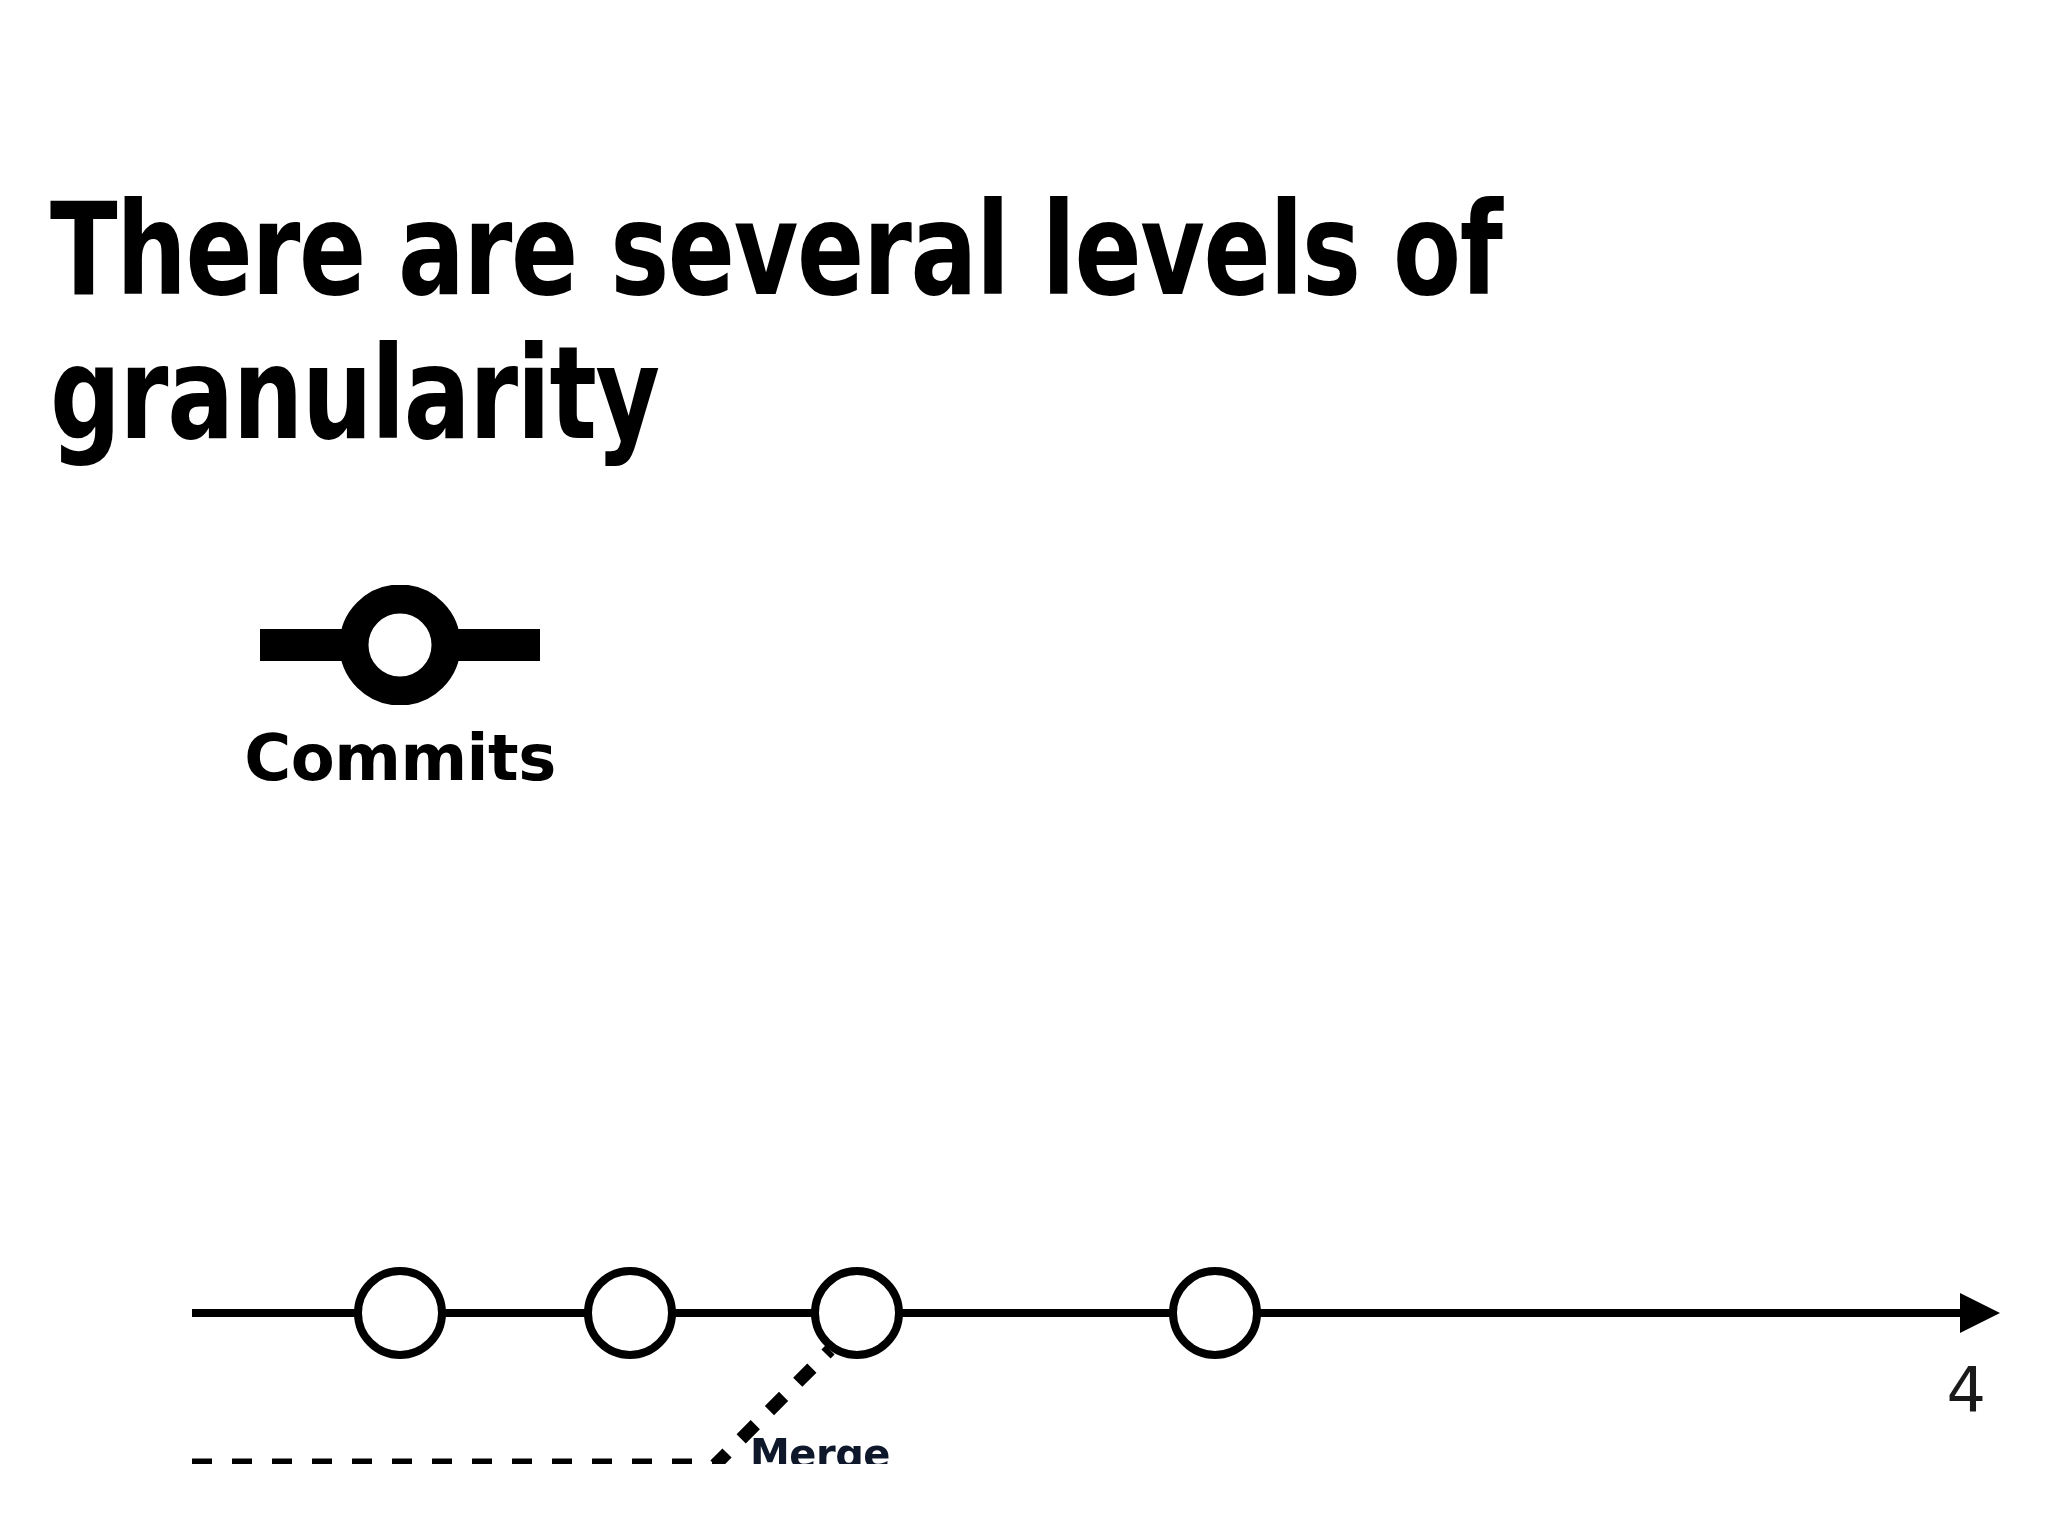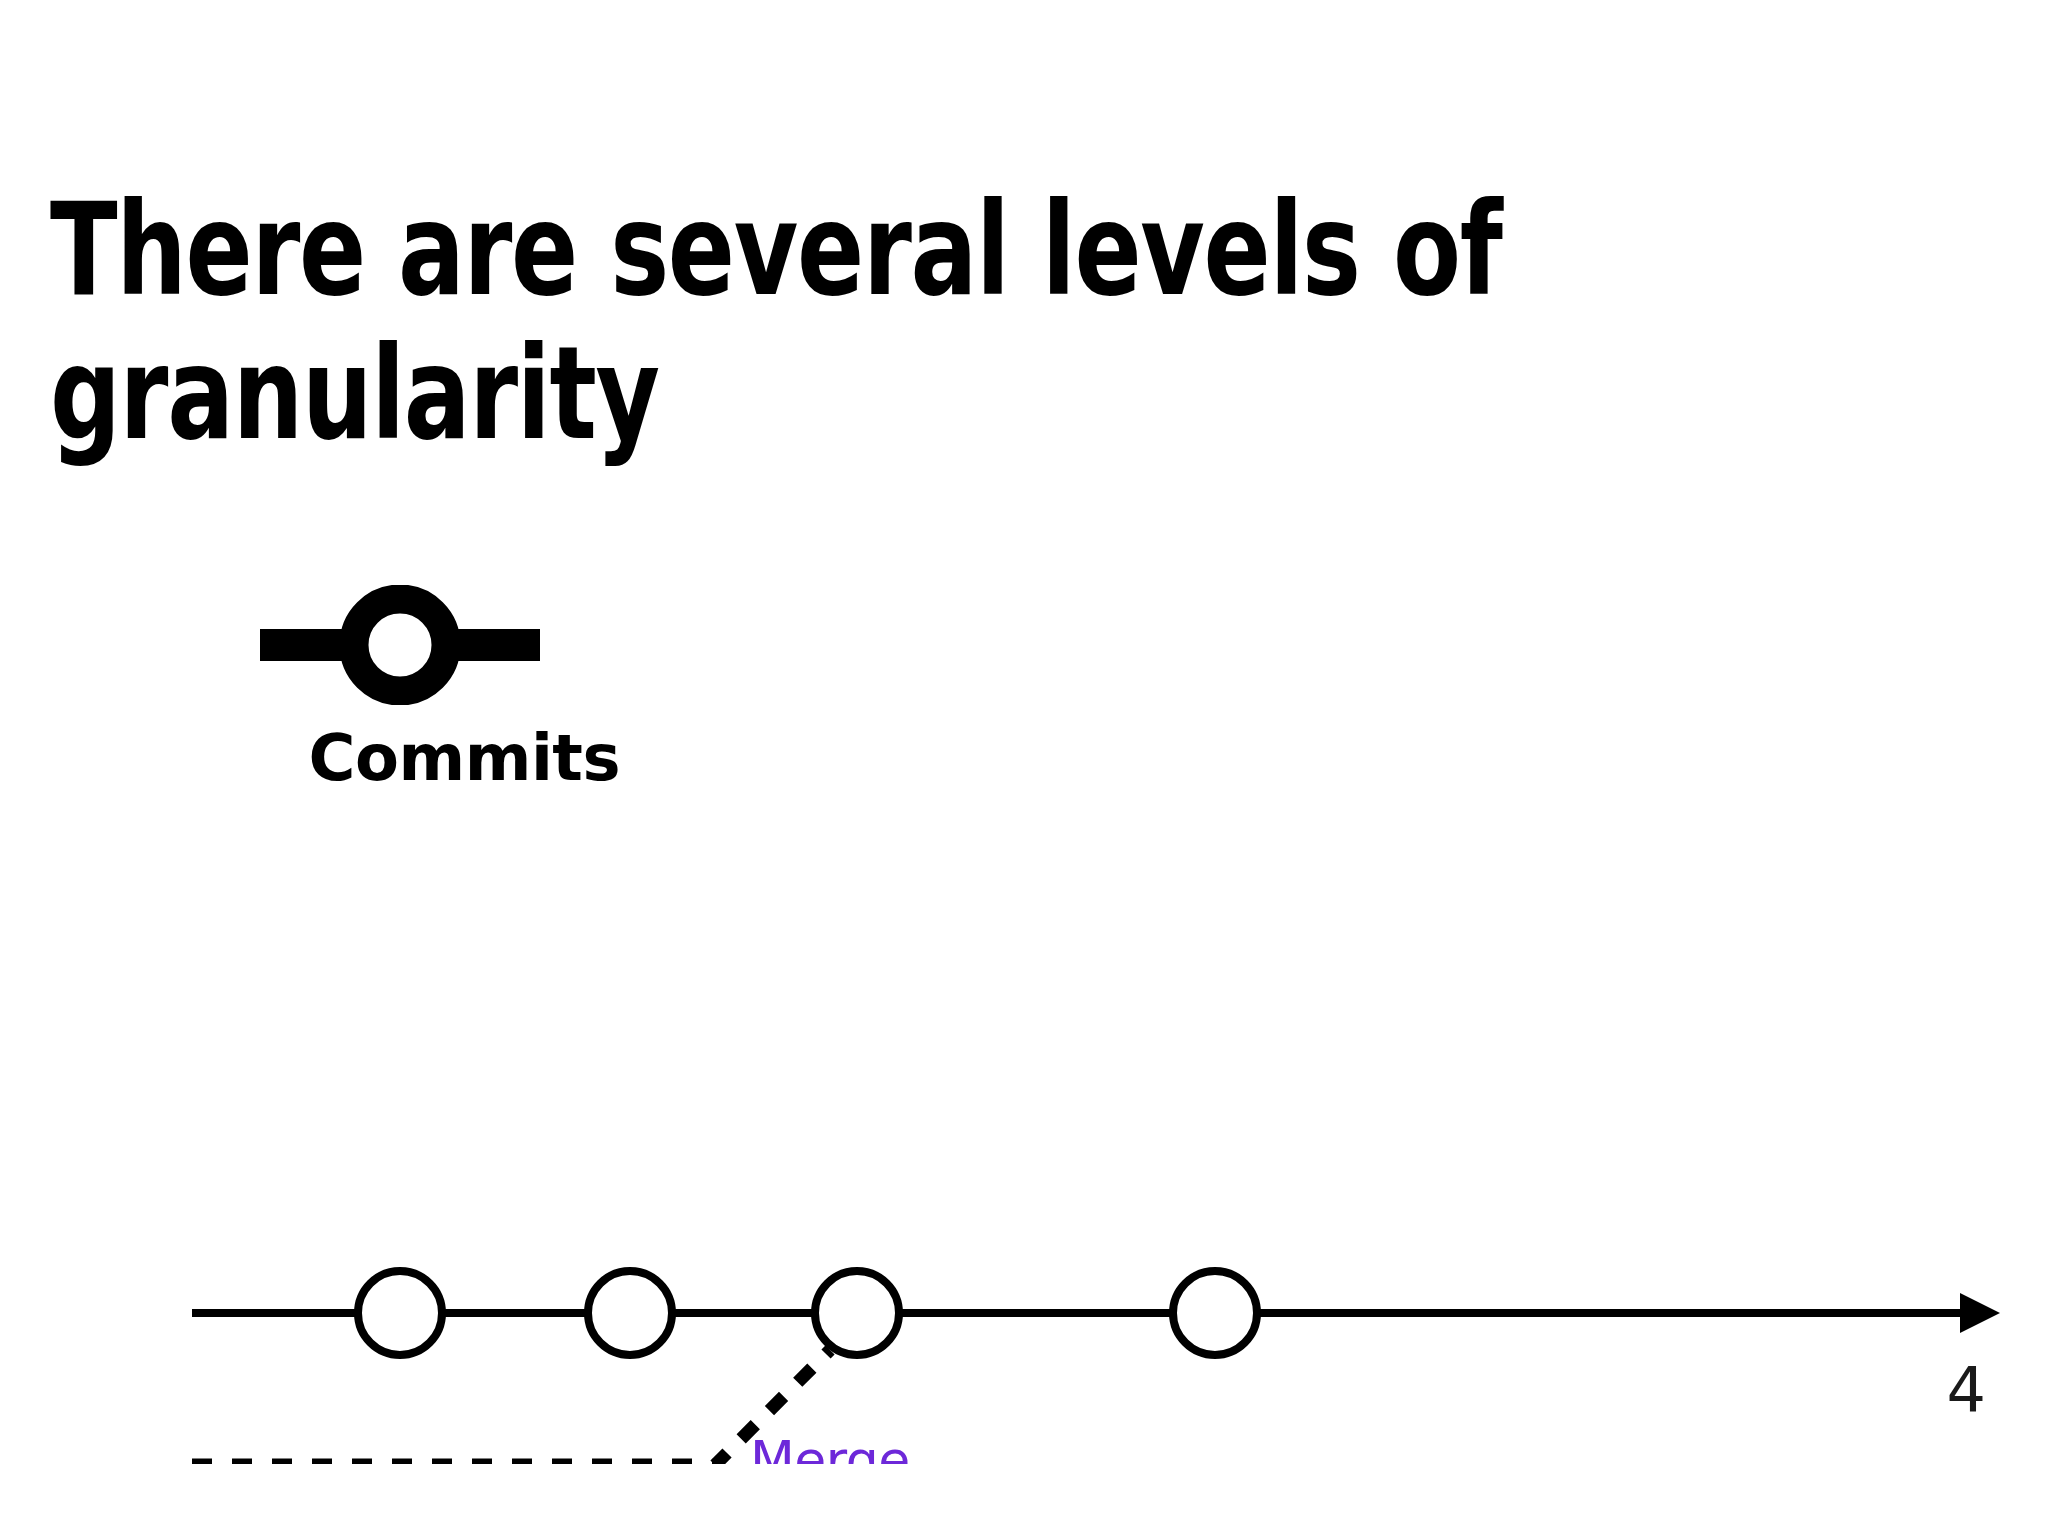--- a/index.html
+++ b/index.html
@@ -69,42 +69,41 @@
     height: 245px;
     display: flex;
     align-items: center;
     justify-content: center;
   }
   #prs-label {
     margin-top: 4px;
   }
   #commits-label {
     margin-top: 12px;
-    text-align: right;
   }
 
   
   #timeline-diagram {
     position: absolute;
     left: 0px;
     top: 1180px;
     width: 2048px;
     height: 360px;
   }
 
   
   #merge-label {
     position: absolute;
     left: 750px;
     top: 1432px;
     font-family: "DejaVu Sans", "Liberation Sans", sans-serif;
-    font-weight: normal;
-    font-size: 52px;
+    font-weight: bold;
+    font-size: 40px;
     line-height: 1.1;
-    color: #6d28d9;
+    color: #0f172a;
     letter-spacing: -0.5px;
   }
 
   
   #page-number {
     position: absolute;
     right: 62px;
     bottom: 42px;
     font-family: "DejaVu Sans", "Liberation Sans", sans-serif;
     font-weight: normal;

